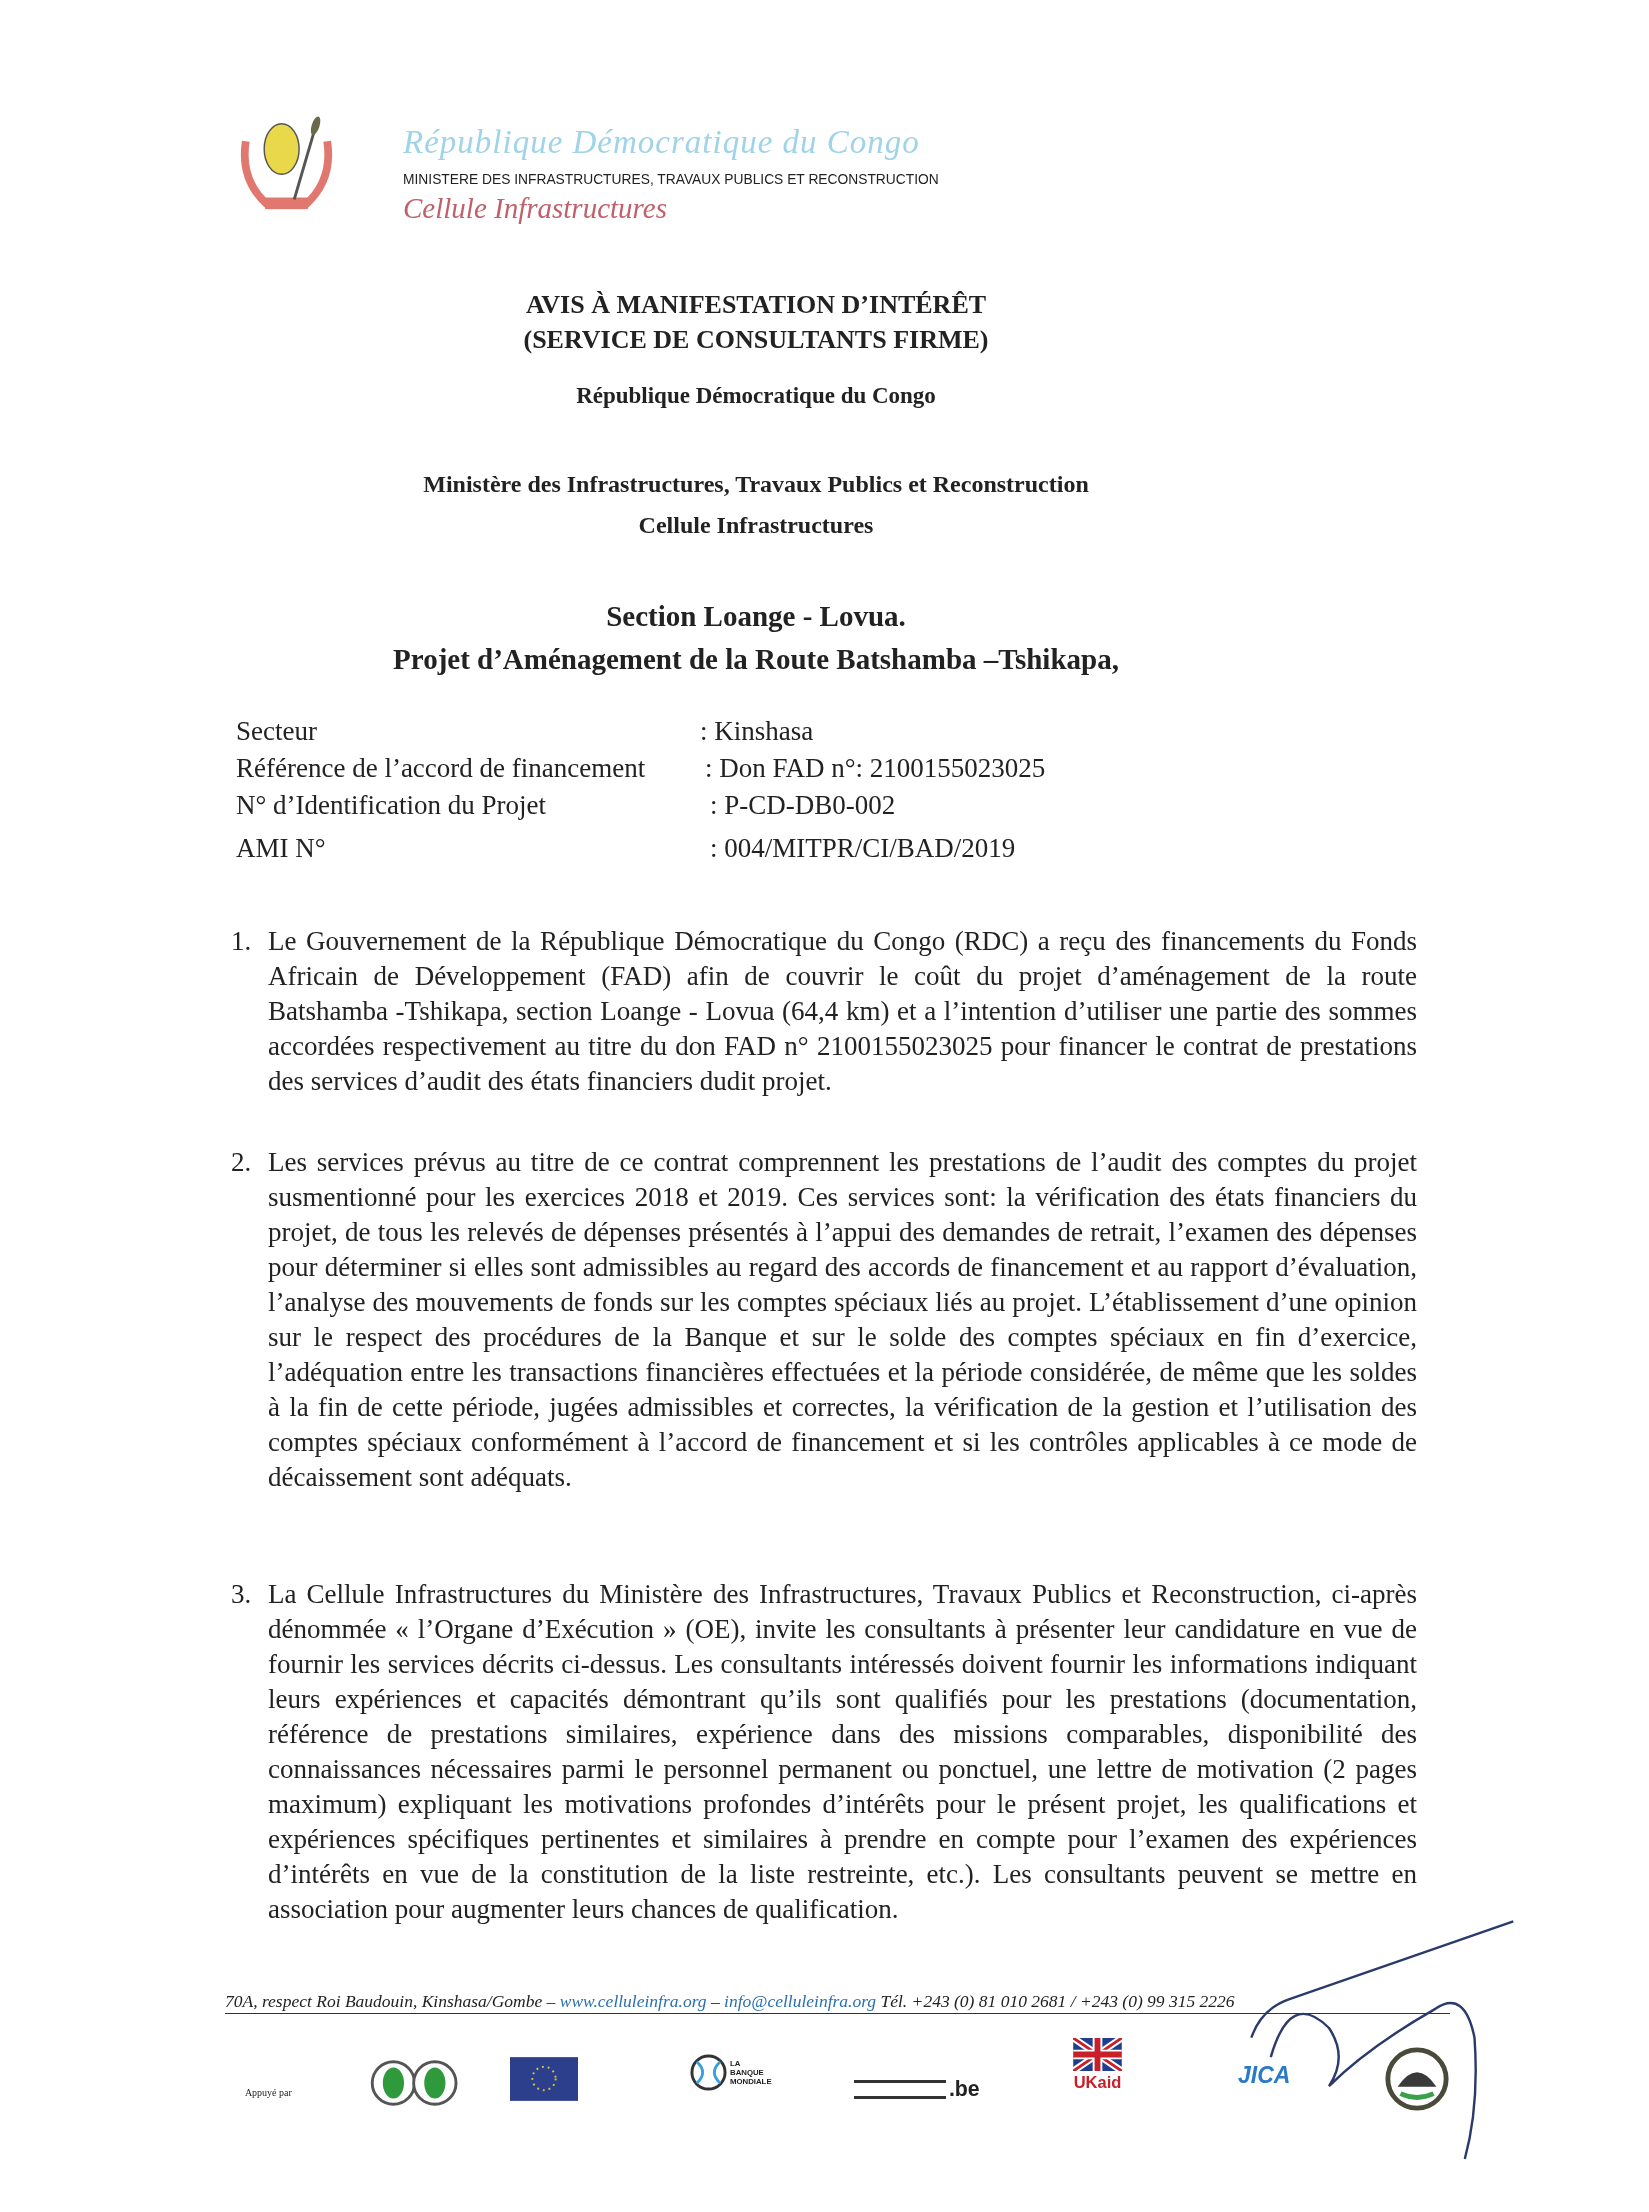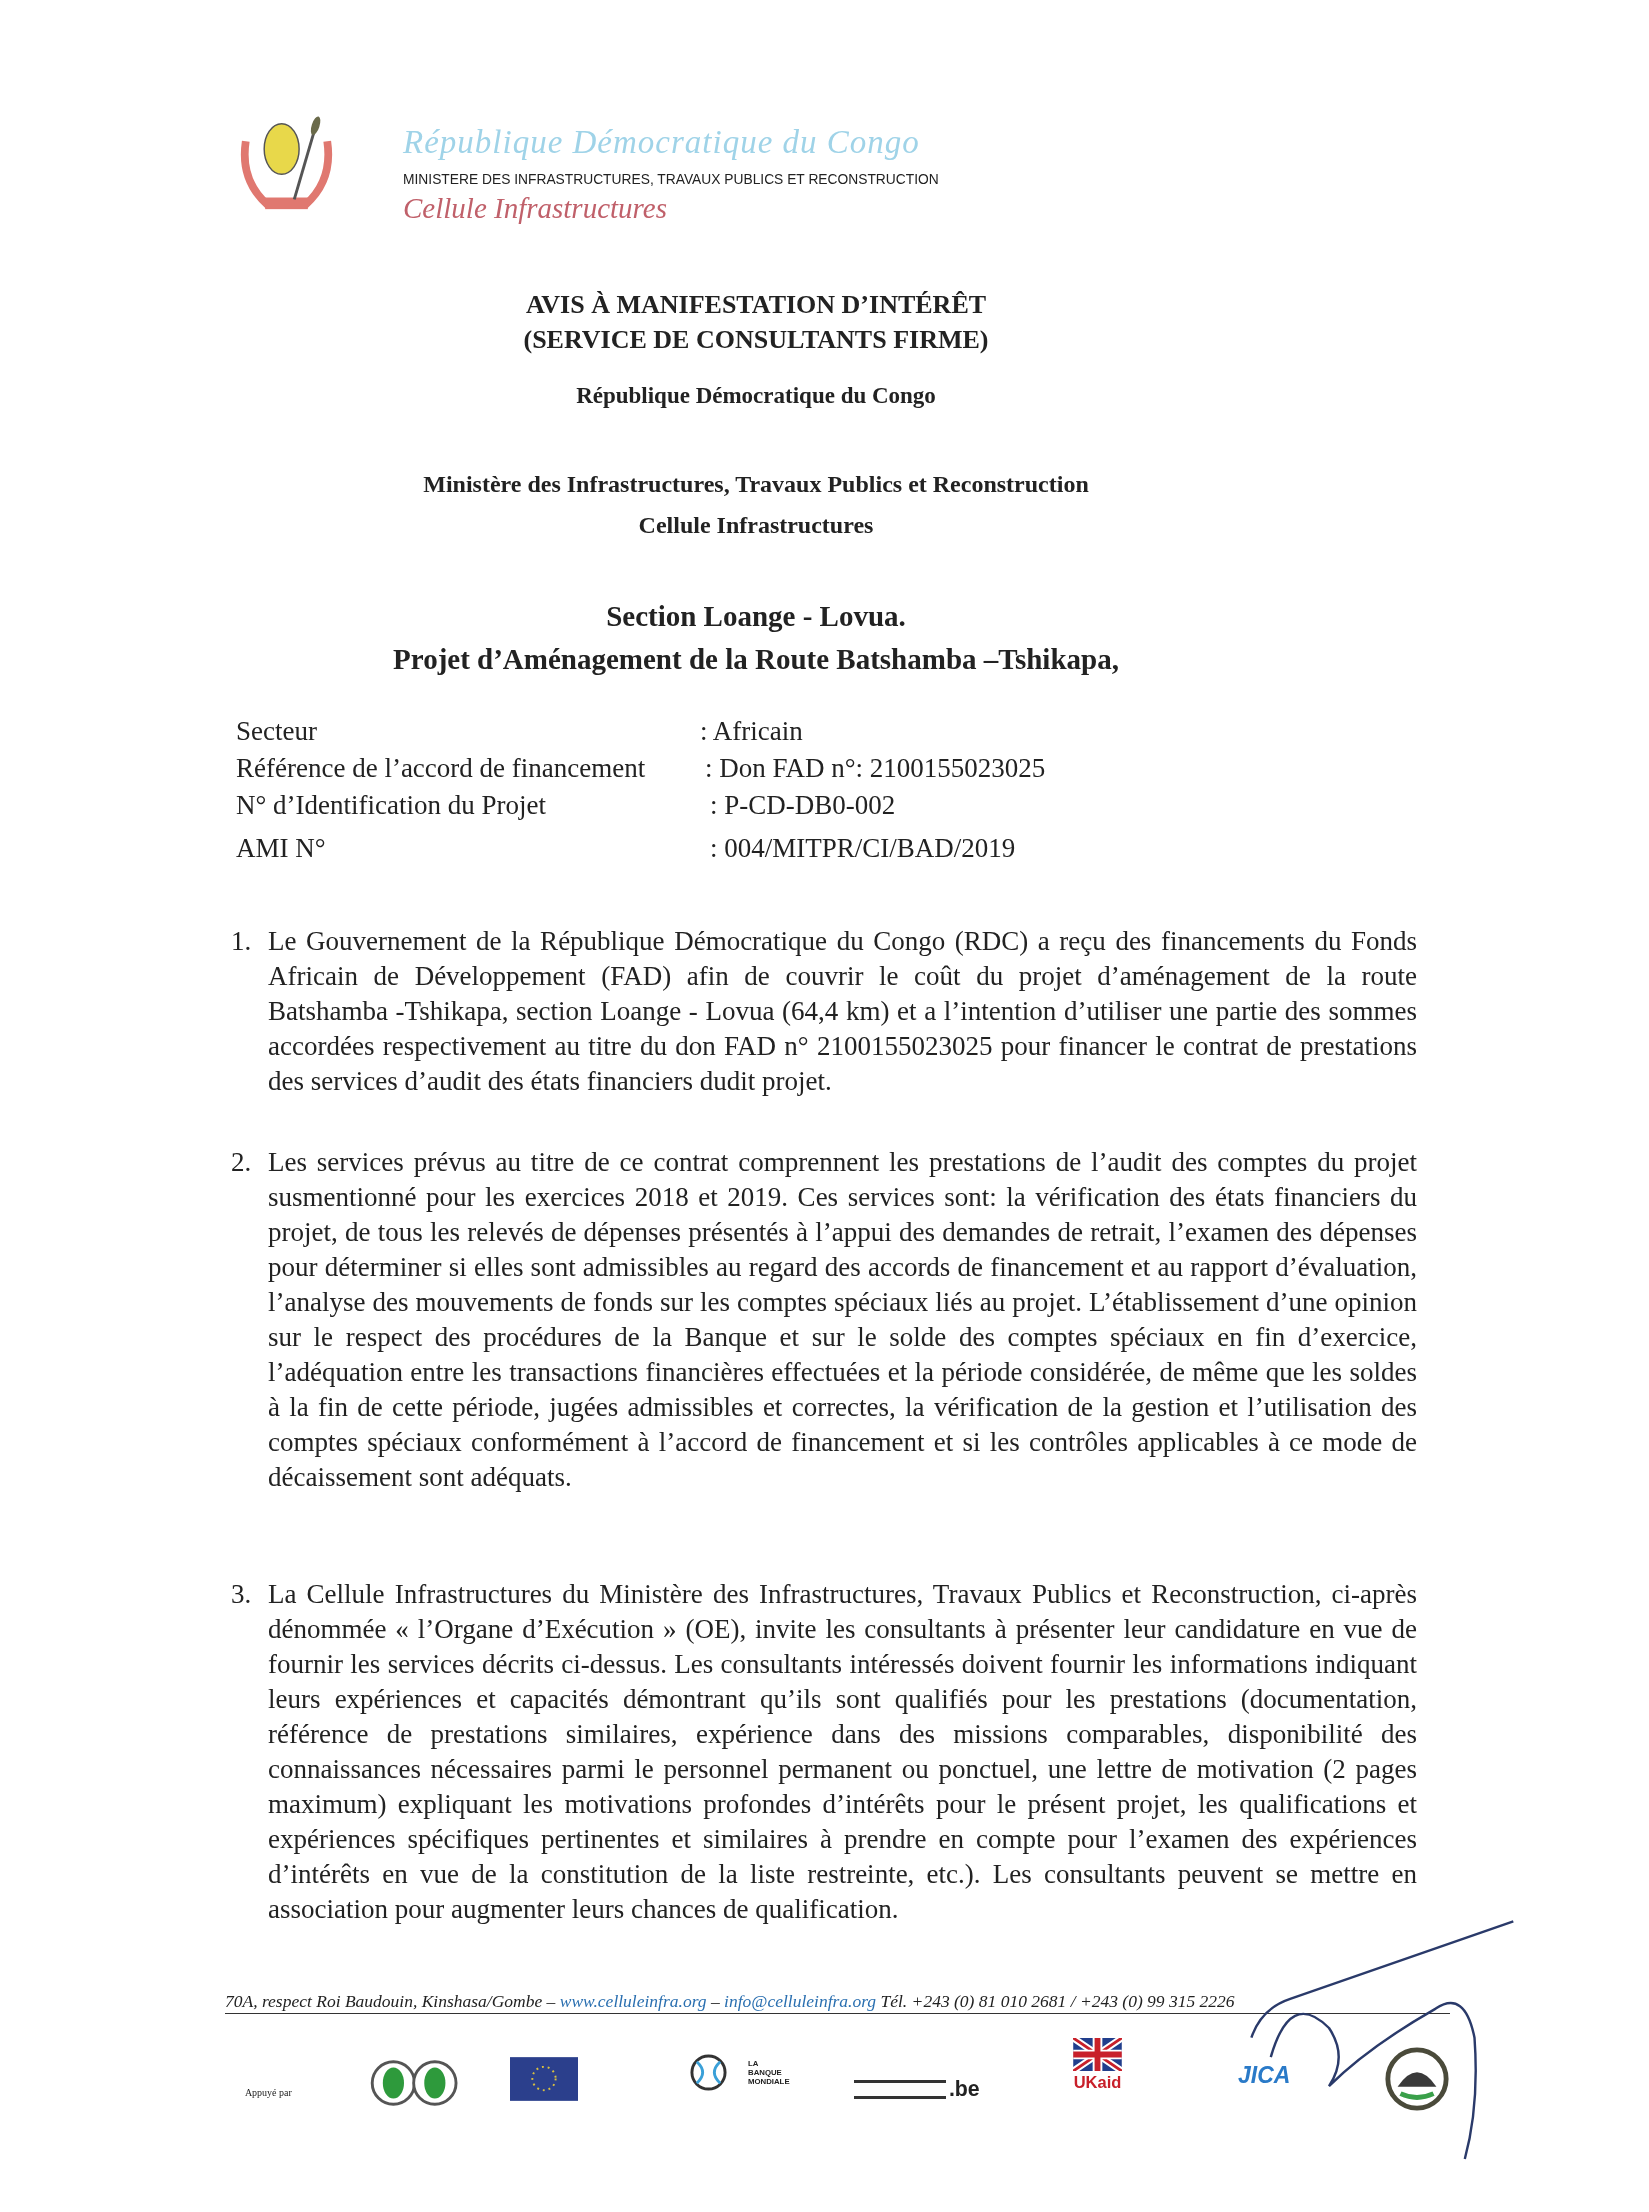--- a/index.html
+++ b/index.html
@@ -57,21 +57,21 @@
   <div>Cellule Infrastructures</div>
 </div>
 <div class="center t4">
   <div>Section Loange - Lovua.</div>
   <div>Projet d’Aménagement de la Route Batshamba –Tshikapa,</div>
 </div>
 
 <div class="info">
   <div class="info-row">
     <span class="lbl">Secteur</span>
-    <span class="val" style="left:464px">: Africain</span>
+    <span class="val" style="left:464px">: Kinshasa</span>
   </div>
   <div class="info-row">
     <span class="lbl">Référence de l’accord de financement</span>
     <span class="val" style="left:469px">: Don FAD n°: 2100155023025</span>
   </div>
   <div class="info-row">
     <span class="lbl">N° d’Identification du Projet</span>
     <span class="val" style="left:474px">: P-CD-DB0-002</span>
   </div>
   <div class="info-row" style="margin-top:5.8px">
@@ -102,21 +102,21 @@
   <svg class="logo" style="left:126px;top:19.4px" width="97" height="53" viewBox="0 0 100 55">
     <circle cx="25" cy="27" r="22" fill="#fff" stroke="#555" stroke-width="3"></circle>
     <ellipse cx="25" cy="27" rx="11" ry="16" fill="#2e9a3c"></ellipse>
     <circle cx="68" cy="27" r="22" fill="#fff" stroke="#555" stroke-width="3"></circle>
     <ellipse cx="68" cy="27" rx="11" ry="16" fill="#2e9a3c"></ellipse>
   </svg>
   <svg class="logo" style="left:267px;top:19.4px" width="68" height="44" viewBox="0 0 70 45">
     <rect width="70" height="45" fill="#2b3f8c"></rect>
     <circle cx="35" cy="22" r="12" fill="none" stroke="#d8c040" stroke-width="2" stroke-dasharray="2 4"></circle>
   </svg>
-  <div class="logo" style="left:446px;top:9.7px;display:flex;align-items:center;gap:20px">
+  <div class="logo" style="left:446px;top:9.7px;display:flex;align-items:center;gap:2px">
     <svg width="39" height="49" viewBox="0 0 40 50">
       <circle cx="20" cy="25" r="17" fill="none" stroke="#333" stroke-width="3"></circle>
       <path d="M8 14 Q20 25 8 36 M32 14 Q20 25 32 36" stroke="#3aa0d8" stroke-width="3" fill="none"></path>
     </svg>
     <span style="font-family:'Liberation Sans',sans-serif;font-size:7.8px;font-weight:bold;width:39px">LA BANQUE MONDIALE</span>
   </div>
   <div class="logo" style="left:611px;top:39px;display:flex;align-items:center;gap:2.9px">
     <span style="display:inline-block;width:92px;height:13.6px;border-top:3.9px solid #333;border-bottom:3.9px solid #333"></span>
     <span style="font-family:'Liberation Sans',sans-serif;font-size:21.3px;font-weight:bold">.be</span>
   </div>

